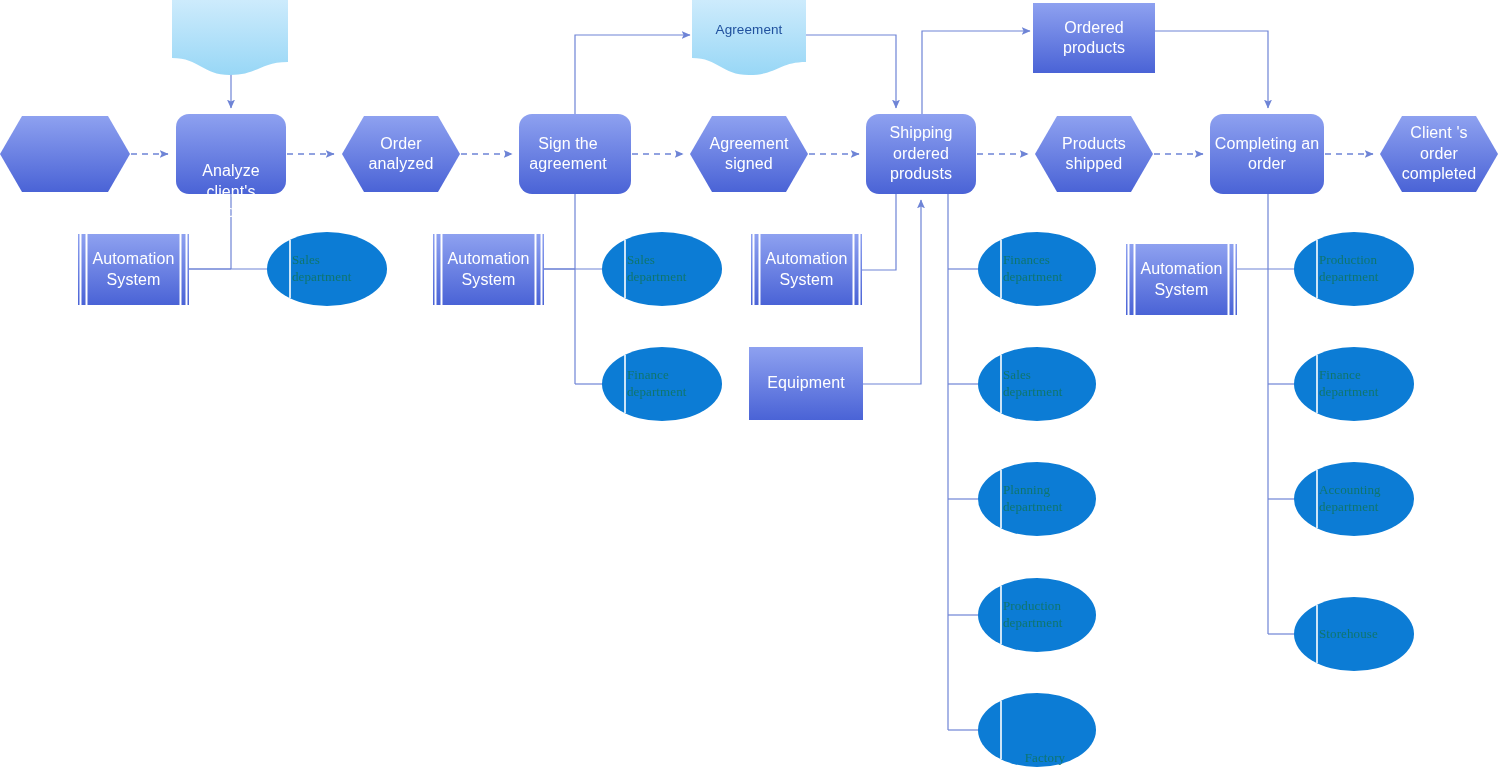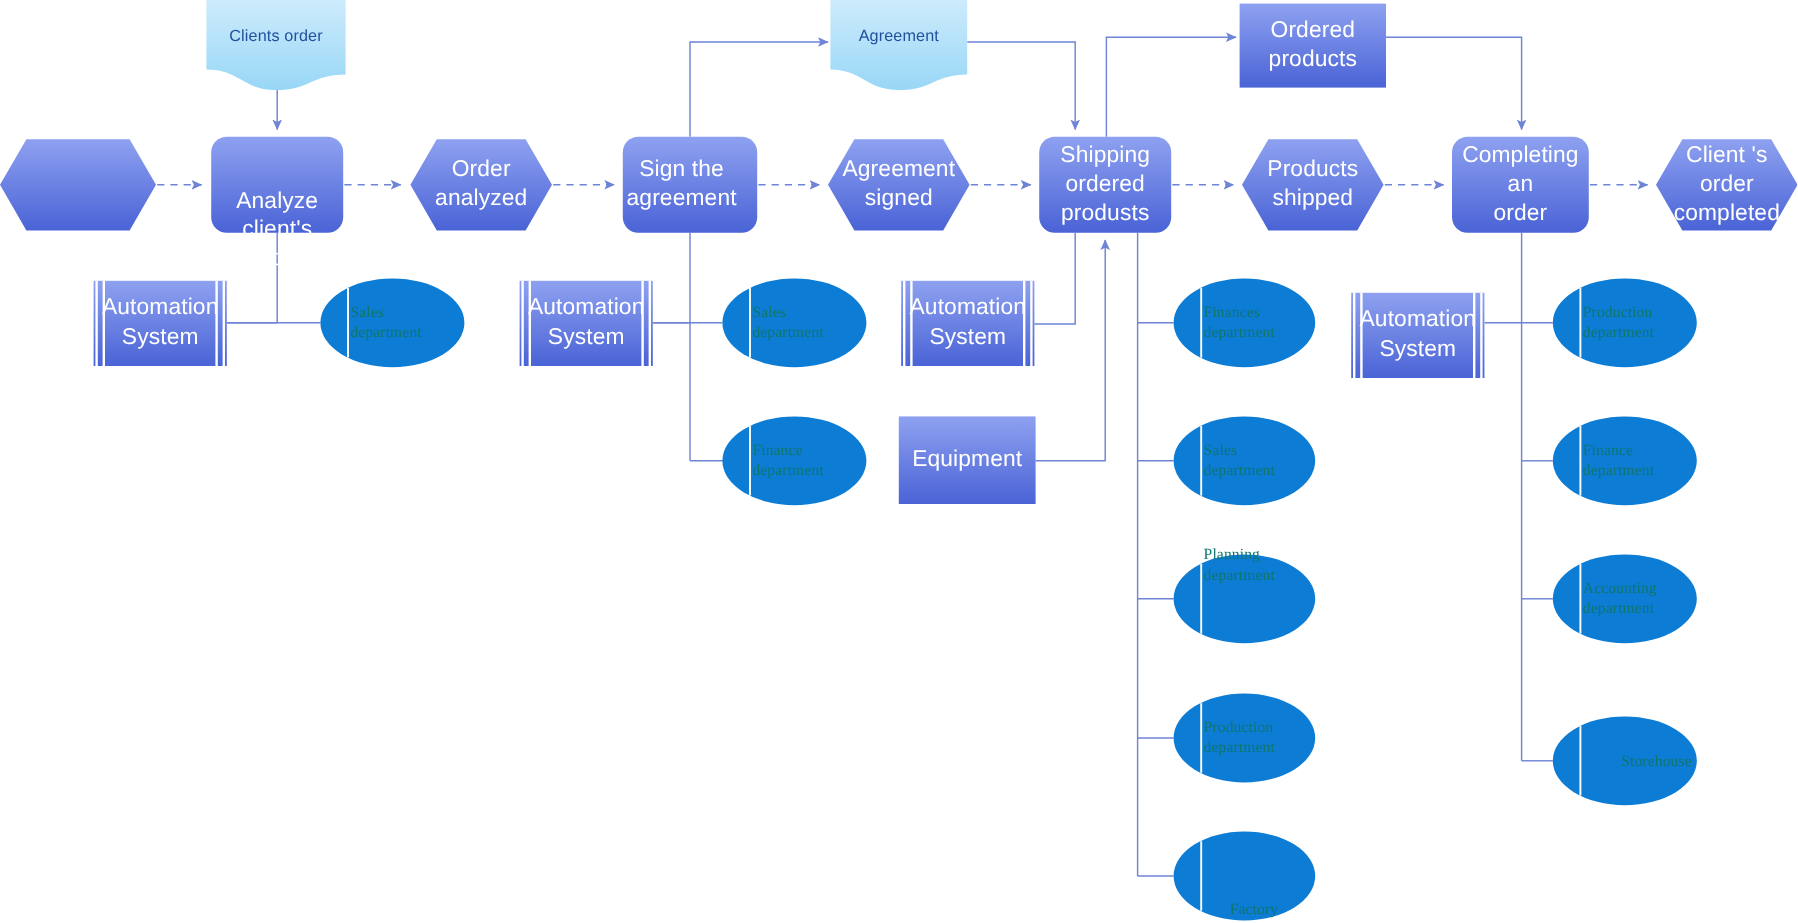--- a/index.html
+++ b/index.html
@@ -1,21 +1,21 @@
 <!DOCTYPE html>
 <html><head>
 <meta charset="utf-8">
 <style>
   html,body{margin:0;padding:0;background:#ffffff;}
   body{font-family:"Liberation Sans", sans-serif;}
   #stage{position:relative;width:1498px;height:769px;background:#fff;overflow:hidden;}
   #svgroot{position:absolute;left:0;top:0;width:1498px;height:769px;}
   .nodelabel{
     position:absolute;display:flex;align-items:center;justify-content:center;
-    text-align:center;color:#ffffff;font-size:19px;line-height:1.28;
+    text-align:center;color:#ffffff;font-size:16px;line-height:1.28;
     pointer-events:none;white-space:pre-line;letter-spacing:0.1px;
   }
   .nodelabel.dark{color:#20519e;font-size:13.5px;}
   .nodelabel.ell{color:#0f766e;font-size:13px;font-family:Liberation Serif, serif;}
 </style>
 </head>
 <body>
 
 <div id="stage">
 
@@ -219,21 +219,20 @@
 ordered
 produsts</div>
   <div class="nodelabel" style="left:1035px;top:116px;width:118px;height:76px;">Products
 shipped</div>
   <div class="nodelabel" style="left:1210px;top:114px;width:114px;height:80px;">Completing an
 order</div>
   <div class="nodelabel" style="left:1380px;top:116px;width:118px;height:76px;">Client 's
 order
 completed</div>
 
-  <div class="nodelabel dark" style="left:172px;top:8px;width:116px;height:44px;">Clients order</div>
   <div class="nodelabel dark" style="left:692px;top:8px;width:114px;height:44px;">Agreement</div>
 
   <div class="nodelabel" style="left:1033px;top:3px;width:122px;height:70px;">Ordered
 products</div>
   <div class="nodelabel" style="left:749px;top:347px;width:114px;height:73px;">Equipment</div>
 
   <div class="nodelabel" style="left:86px;top:234px;width:95px;height:71px;">Automation
 System</div>
   <div class="nodelabel" style="left:441px;top:234px;width:95px;height:71px;">Automation
 System</div>
@@ -245,26 +244,26 @@
   <div class="nodelabel ell" style="left:292px;top:238px;width:84px;height:62px;justify-content:flex-start;text-align:left;">Sales
 department</div>
   <div class="nodelabel ell" style="left:627px;top:238px;width:84px;height:62px;justify-content:flex-start;text-align:left;">Sales
 department</div>
   <div class="nodelabel ell" style="left:627px;top:353px;width:84px;height:62px;justify-content:flex-start;text-align:left;">Finance
 department</div>
   <div class="nodelabel ell" style="left:1003px;top:238px;width:84px;height:62px;justify-content:flex-start;text-align:left;">Finances
 department</div>
   <div class="nodelabel ell" style="left:1003px;top:353px;width:84px;height:62px;justify-content:flex-start;text-align:left;">Sales
 department</div>
-  <div class="nodelabel ell" style="left:1003px;top:440px;width:84px;height:62px;justify-content:flex-start;text-align:left;">Planning
+  <div class="nodelabel ell" style="left:1003px;top:468px;width:84px;height:62px;justify-content:flex-start;text-align:left;">Planning
 department</div>
   <div class="nodelabel ell" style="left:1003px;top:584px;width:84px;height:62px;justify-content:flex-start;text-align:left;">Production
 department</div>
   <div class="nodelabel ell" style="left:1003px;top:727px;width:84px;height:62px;justify-content:center;text-align:center;">Factory</div>
   <div class="nodelabel ell" style="left:1319px;top:238px;width:88px;height:62px;justify-content:flex-start;text-align:left;">Production
 department</div>
   <div class="nodelabel ell" style="left:1319px;top:353px;width:88px;height:62px;justify-content:flex-start;text-align:left;">Finance
 department</div>
   <div class="nodelabel ell" style="left:1319px;top:468px;width:88px;height:62px;justify-content:flex-start;text-align:left;">Accounting
 department</div>
-  <div class="nodelabel ell" style="left:1319px;top:603px;width:88px;height:62px;justify-content:flex-start;text-align:center;margin-left:32px;">Storehouse</div>
+  <div class="nodelabel ell" style="left:1319px;top:603px;width:88px;height:62px;justify-content:flex-start;text-align:center;">Storehouse</div>
 
 </div>
 
 </body></html>

